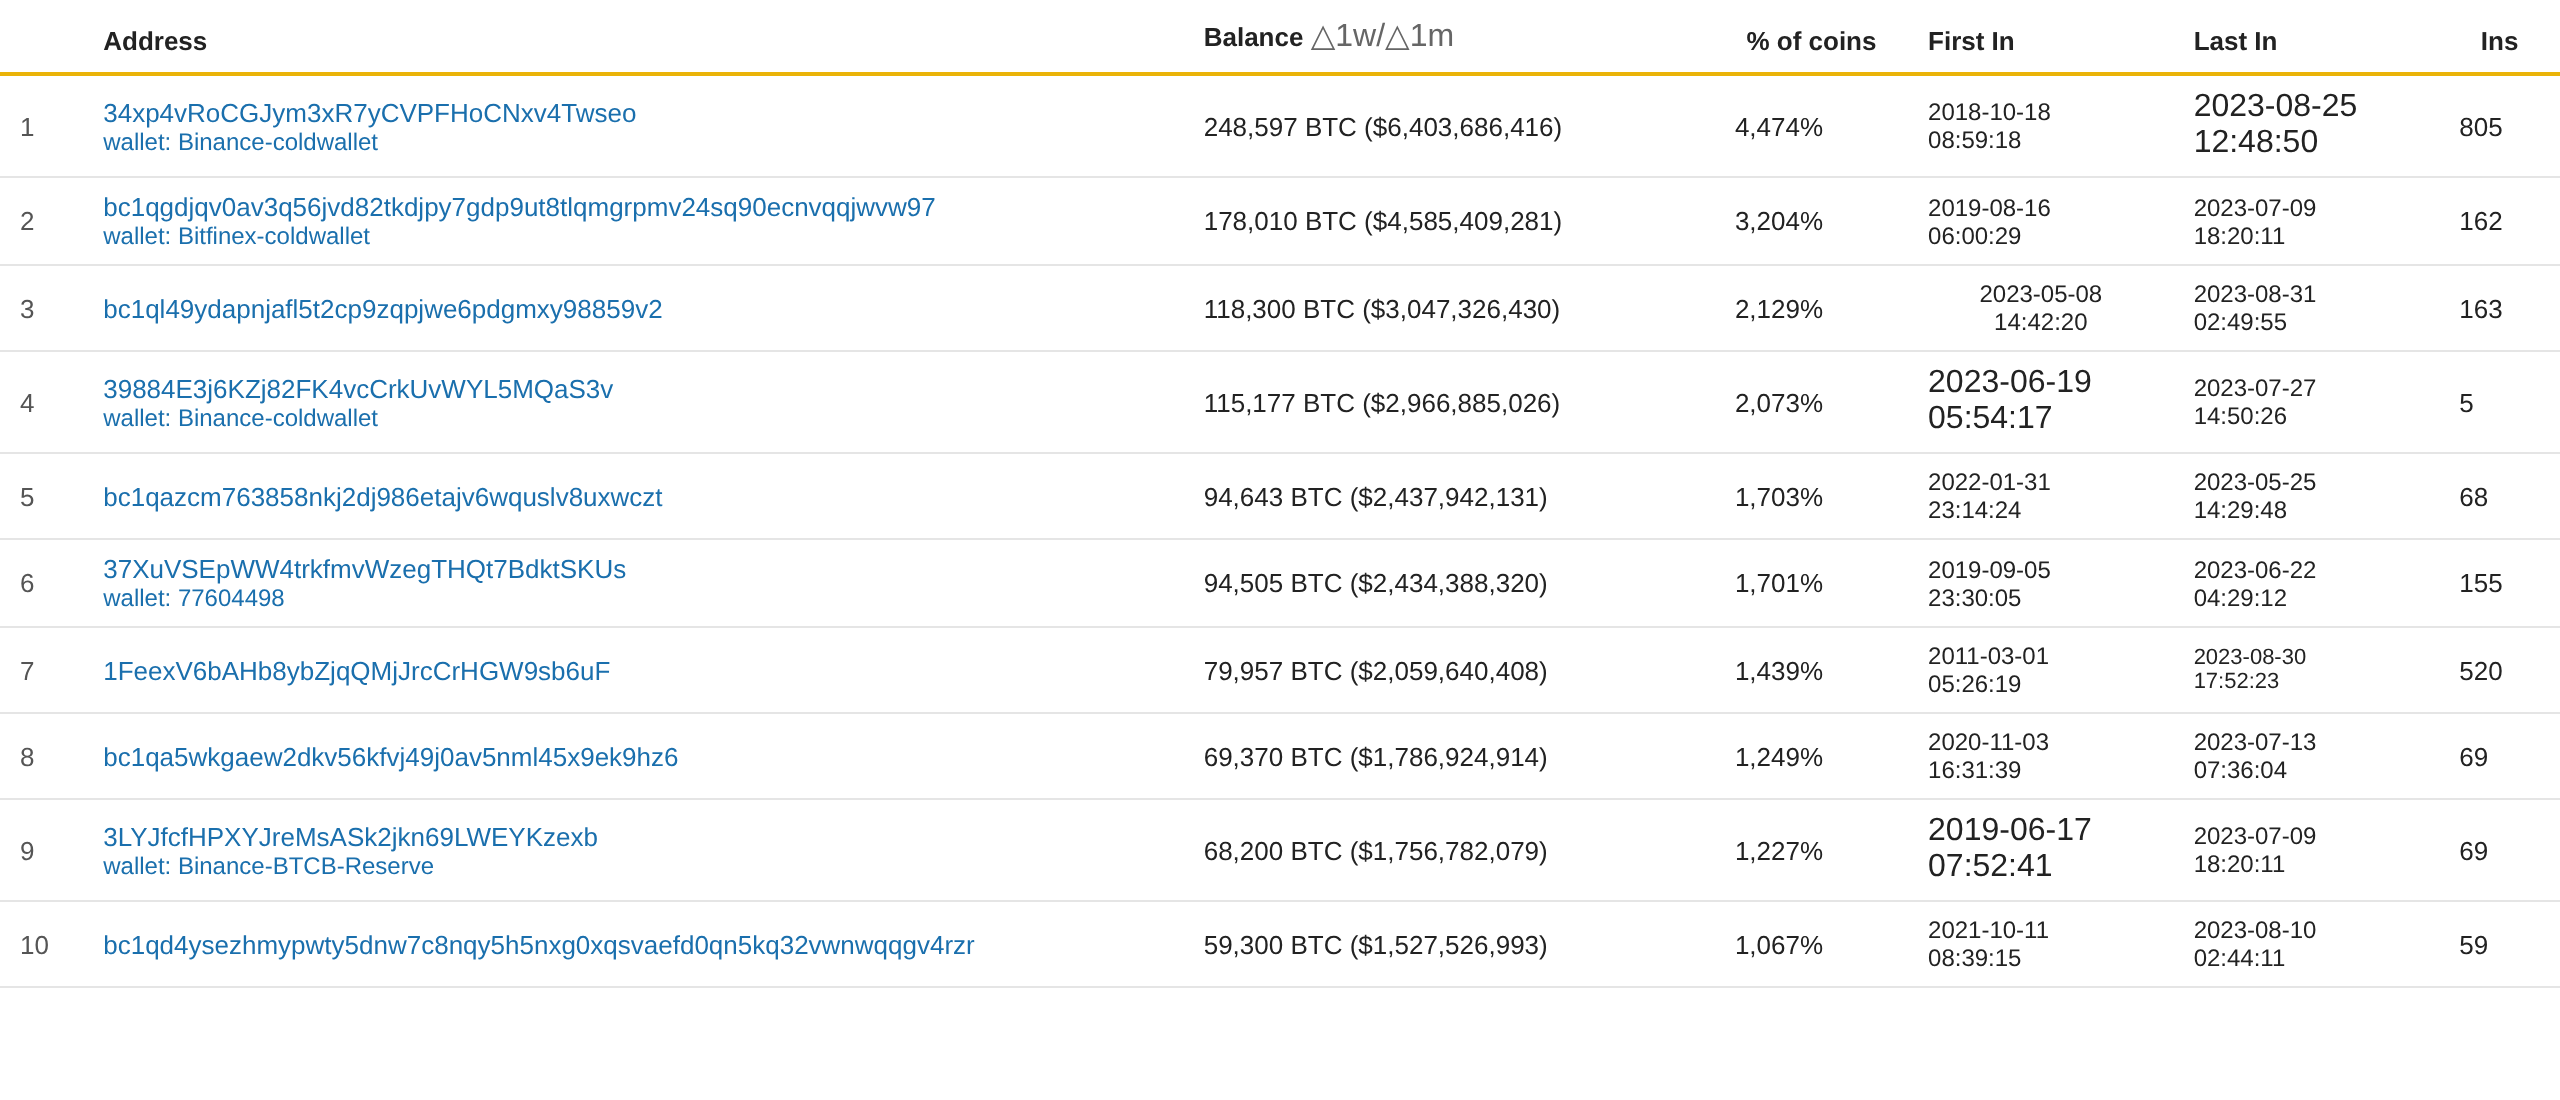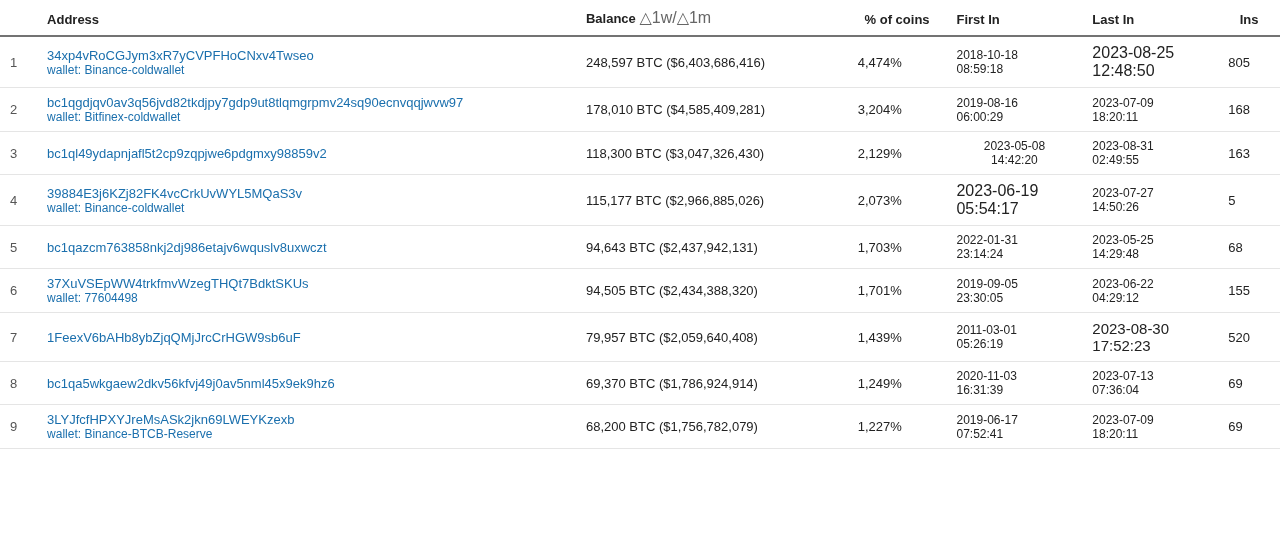--- a/index.html
+++ b/index.html
@@ -7,21 +7,21 @@
       font-family: Arial, sans-serif;
       font-size: 13px;
       background: #fff;
       color: #222;
     }
     table {
       width: 100%;
       border-collapse: collapse;
     }
     thead tr {
-      border-bottom: 2px solid #737373;
+      border-bottom: 2px solid #eab308;
     }
     thead th {
       padding: 8px 10px;
       text-align: left;
       font-weight: bold;
       color: #222;
       font-size: 13px;
       vertical-align: bottom;
     }
     thead th.right {
@@ -102,21 +102,21 @@
         <td>
           <a class="address-link" href="#">bc1qgdjqv0av3q56jvd82tkdjpy7gdp9ut8tlqmgrpmv24sq90ecnvqqjwvw97</a>
           <span class="wallet-label">wallet: Bitfinex-coldwallet</span>
         </td>
         <td>178,010 BTC ($4,585,409,281)</td>
         <td class="right">3,204%</td>
         <td style="white-space: pre; font-size: 12px;">2019-08-16
 06:00:29</td>
         <td style="white-space: pre; font-size: 12px;">2023-07-09
 18:20:11</td>
-        <td class="right">168</td>
+        <td class="right">162</td>
       </tr>
       <tr>
         <td class="row-num">3</td>
         <td>
           <a class="address-link" href="#">bc1ql49ydapnjafl5t2cp9zqpjwe6pdgmxy98859v2</a>
         </td>
         <td>118,300 BTC ($3,047,326,430)</td>
         <td class="right">2,129%</td>
         <td style="white-space: pre; font-size: 12px; text-align: center;">2023-05-08
 14:42:20</td>
@@ -167,21 +167,21 @@
       </tr>
       <tr>
         <td class="row-num">7</td>
         <td>
           <a class="address-link" href="#">1FeexV6bAHb8ybZjqQMjJrcCrHGW9sb6uF</a>
         </td>
         <td>79,957 BTC ($2,059,640,408)</td>
         <td class="right">1,439%</td>
         <td style="white-space: pre; font-size: 12px;">2011-03-01
 05:26:19</td>
-        <td style="white-space: pre; font-size: 15px;">2023-08-30
+        <td style="white-space: pre; font-size: 11px;">2023-08-30
 17:52:23</td>
         <td class="right">520</td>
       </tr>
       <tr>
         <td class="row-num">8</td>
         <td>
           <a class="address-link" href="#">bc1qa5wkgaew2dkv56kfvj49j0av5nml45x9ek9hz6</a>
         </td>
         <td>69,370 BTC ($1,786,924,914)</td>
         <td class="right">1,249%</td>
@@ -192,20 +192,33 @@
         <td class="right">69</td>
       </tr>
       <tr>
         <td class="row-num">9</td>
         <td>
           <a class="address-link" href="#">3LYJfcfHPXYJreMsASk2jkn69LWEYKzexb</a>
           <span class="wallet-label">wallet: Binance-BTCB-Reserve</span>
         </td>
         <td>68,200 BTC ($1,756,782,079)</td>
         <td class="right">1,227%</td>
-        <td style="white-space: pre; font-size: 12px;">2019-06-17
+        <td style="white-space: pre; font-size: 16px;">2019-06-17
 07:52:41</td>
         <td style="white-space: pre; font-size: 12px;">2023-07-09
 18:20:11</td>
         <td class="right">69</td>
       </tr>
+      <tr>
+        <td class="row-num">10</td>
+        <td>
+          <a class="address-link" href="#">bc1qd4ysezhmypwty5dnw7c8nqy5h5nxg0xqsvaefd0qn5kq32vwnwqqgv4rzr</a>
+        </td>
+        <td>59,300 BTC ($1,527,526,993)</td>
+        <td class="right">1,067%</td>
+        <td style="white-space: pre; font-size: 12px;">2021-10-11
+08:39:15</td>
+        <td style="white-space: pre; font-size: 12px;">2023-08-10
+02:44:11</td>
+        <td class="right">59</td>
+      </tr>
     </tbody>
 </table>
 
 </body></html>

